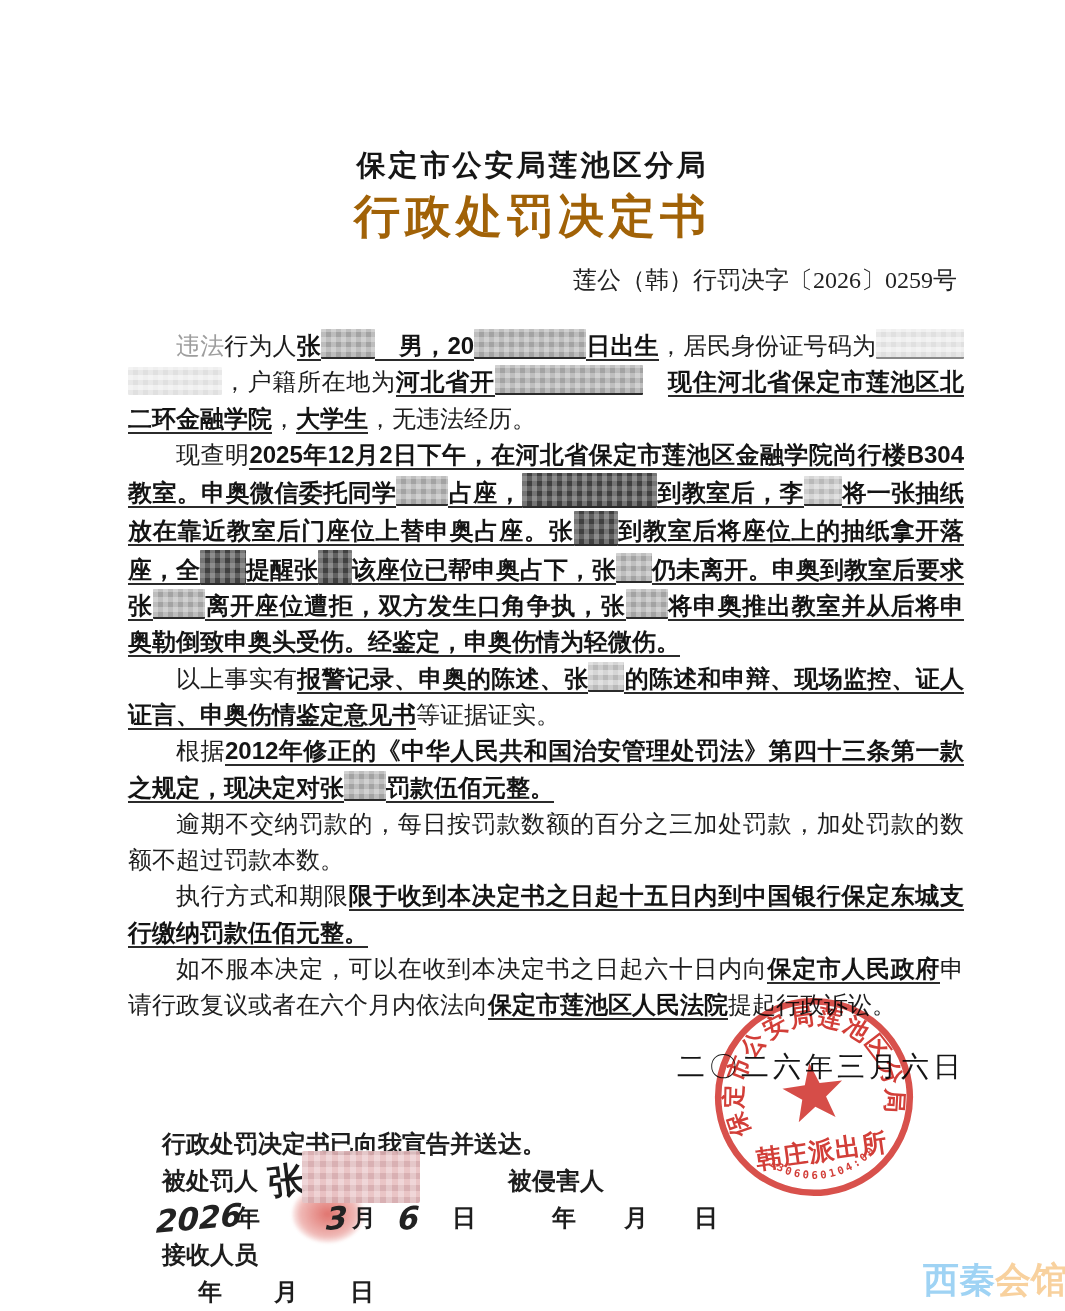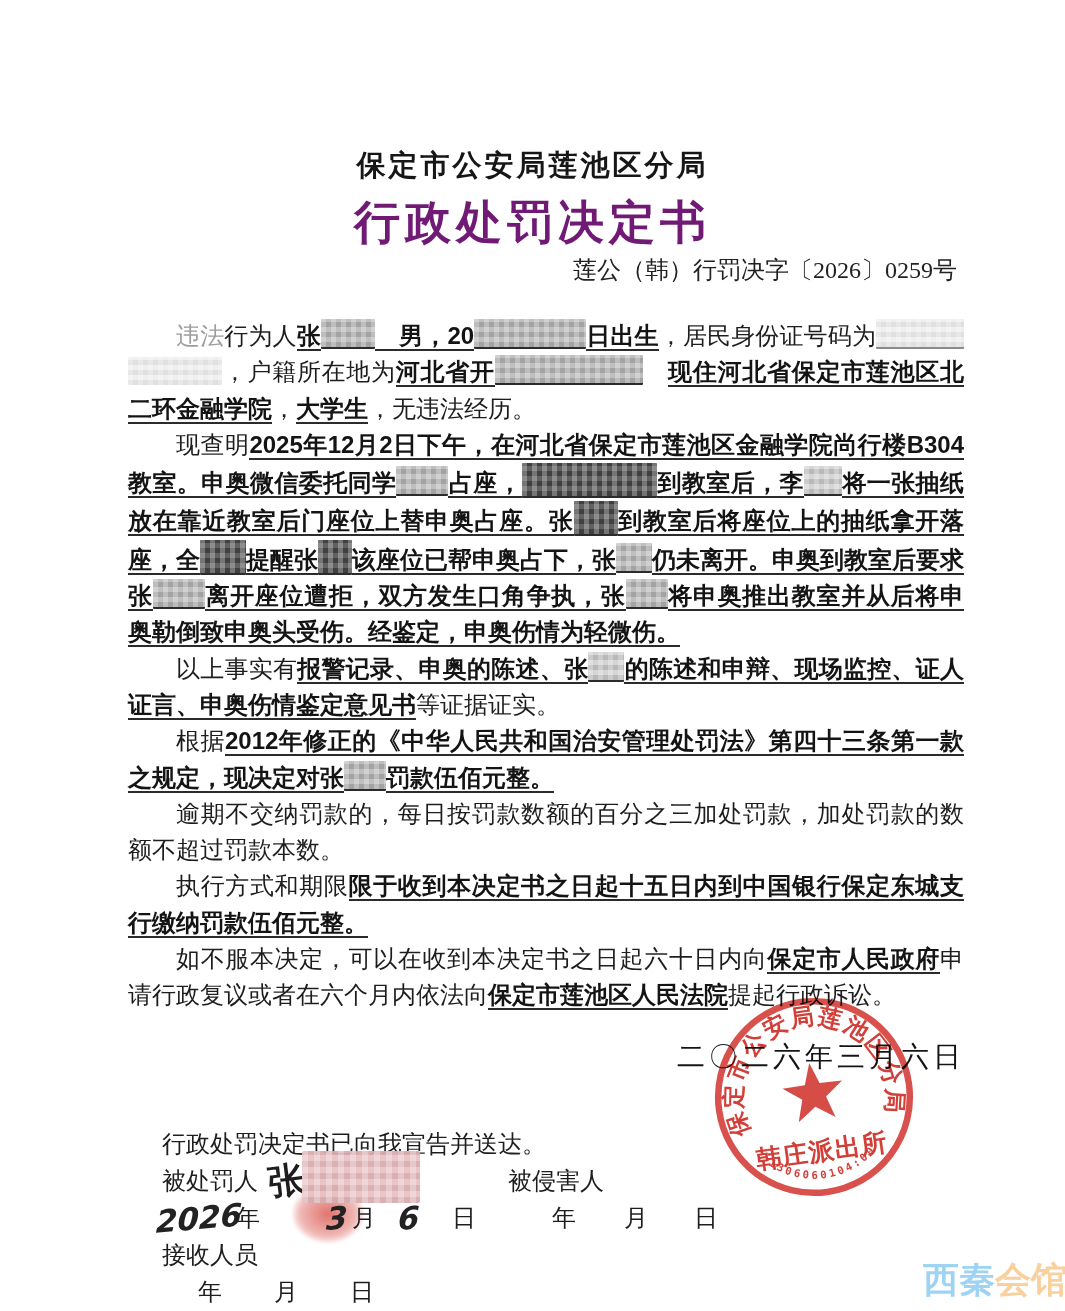--- a/index.html
+++ b/index.html
@@ -2,23 +2,23 @@
 <html><head>
 <meta charset="utf-8">
 <style>
   html,body{margin:0;padding:0;background:#ffffff;}
   .page{position:relative;width:1065px;height:1311px;background:#fff;overflow:hidden;
         font-family:"Liberation Serif","DejaVu Serif",serif;color:#1d1d1d;}
   
   .head{padding-top:146px;}
   .issuer{text-align:center;font-size:29px;font-weight:700;letter-spacing:3px;
           font-family:"Liberation Sans","DejaVu Sans",sans-serif;color:#161616;}
-  .title{text-align:center;font-size:46px;font-weight:900;letter-spacing:5px;margin-top:6px;
-         font-family:"Liberation Sans","DejaVu Sans",sans-serif;color:#701a75;}
-  .docno{text-align:right;padding-right:108px;font-size:24px;color:#222;}
+  .title{text-align:center;font-size:46px;font-weight:900;letter-spacing:5px;
+         font-family:"Liberation Sans","DejaVu Sans",sans-serif;color:#a16207;}
+  .docno{text-align:right;padding-right:108px;font-size:24px;margin-top:16px;color:#222;}
   
   .docbody{width:836px;margin:32px 0 0 128px;font-size:24px;line-height:36.3px;
            text-align:justify;color:#1d1d1d;}
   .para{margin:0;text-indent:2em;}
   .plain{font-weight:400;}
   .faint{color:#9d9d9d;}
   .fill{font-weight:700;border-bottom:2px solid #2b2b2b;
         font-family:"Liberation Sans","DejaVu Sans",sans-serif;color:#141414;}
   .rd{display:inline-block;height:28px;vertical-align:-5px;border-radius:1px;
       background-image:
@@ -30,21 +30,21 @@
   .rd-light{background-color:#cecece;}
   .rd-faint{background-color:#dedede;opacity:.55;}
   
   .dateline{position:relative;z-index:1;margin-top:24px;margin-right:100px;text-align:right;
             font-size:28px;letter-spacing:4px;color:#141414;}
   .seal{position:absolute;left:698px;top:990px;width:232px;height:214px;z-index:2;
         mix-blend-mode:multiply;opacity:.93;transform:rotate(-8deg);}
   
   .footer{position:absolute;left:0;top:1128px;width:1065px;font-size:24px;z-index:1;}
   .f-row{position:relative;height:37px;}
-  .abs{position:absolute;top:0;white-space:nowrap;}
+  .abs{position:absolute;top:0;white-space:nowrap;font-weight:bold;}
   .sig-wrap{position:absolute;top:-8px;}
   .sig-char{display:inline-block;font-size:36px;font-weight:700;transform:rotate(-7deg);
             font-family:"DejaVu Serif",serif;}
   .rd-pink{position:absolute;left:34px;top:-6px;width:118px;height:52px;background-color:#e5b7ba;
            opacity:.95;border-radius:2px;
            background-image:
              repeating-linear-gradient(90deg, rgba(255,255,255,.30) 0 6px, rgba(0,0,0,0) 6px 12px),
              repeating-linear-gradient(0deg, rgba(0,0,0,.06) 0 6px, rgba(255,255,255,.15) 6px 12px);}
   .fingerprint{position:absolute;left:24px;top:28px;width:72px;height:58px;border-radius:50%;
                background:radial-gradient(ellipse at center, rgba(211,56,48,.70) 0%,

